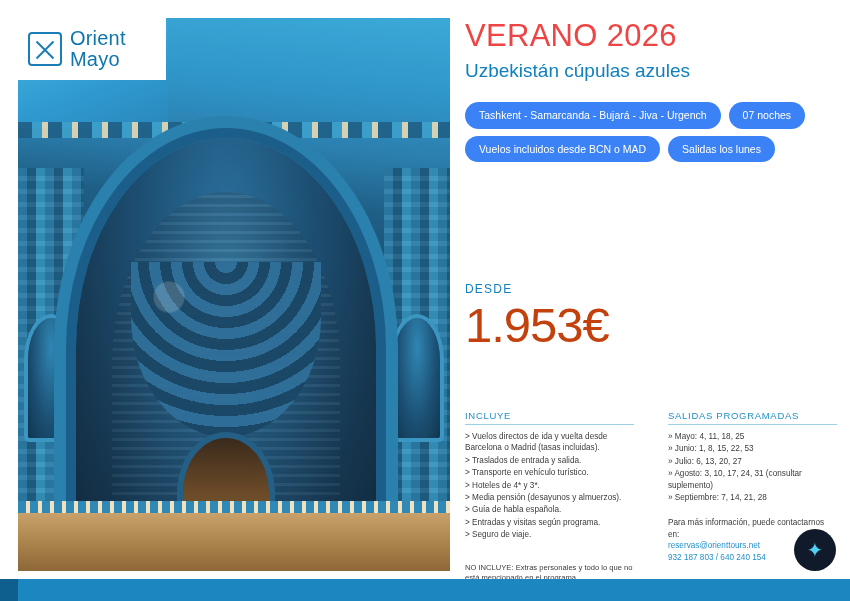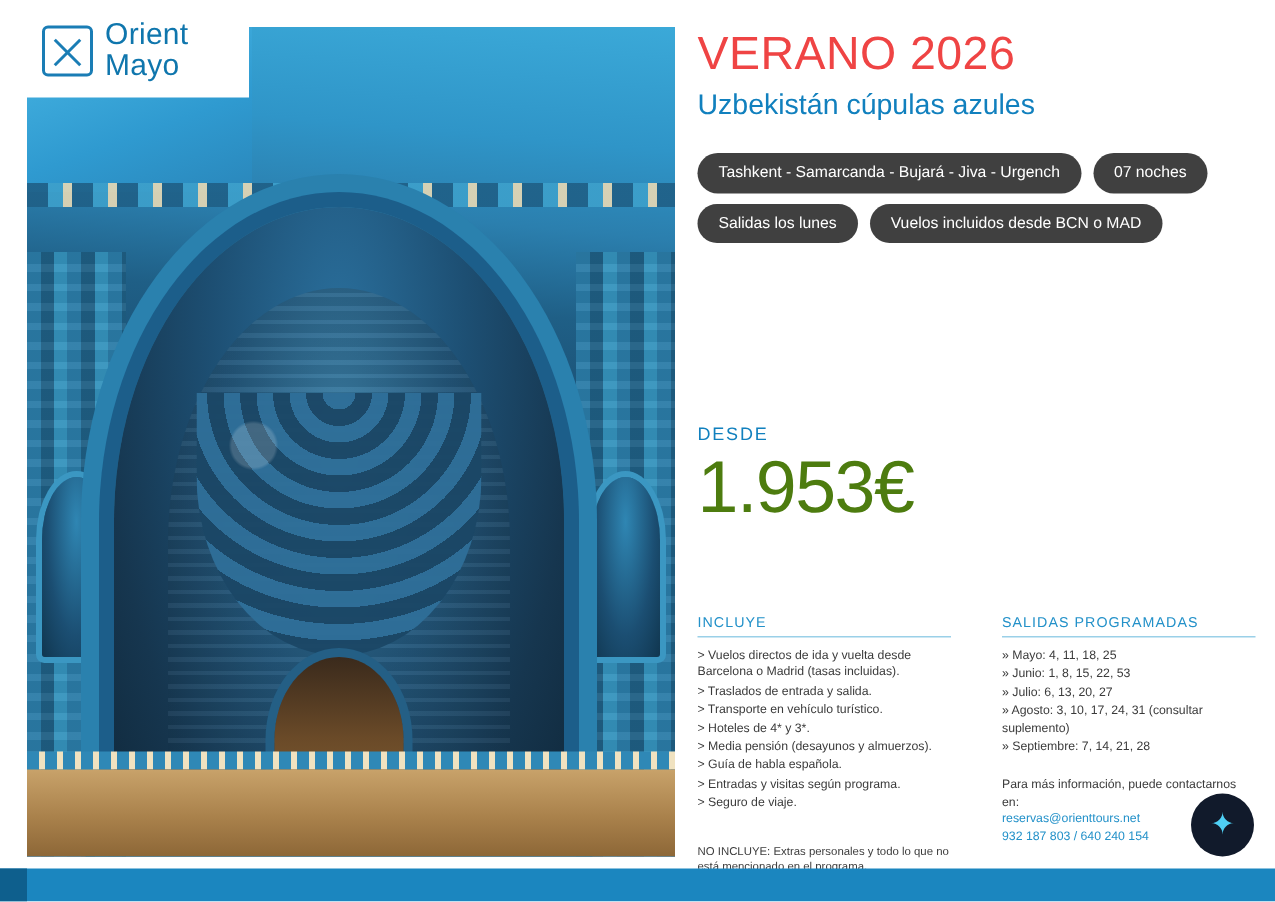--- a/index.html
+++ b/index.html
@@ -94,21 +94,21 @@
     background: repeating-linear-gradient(90deg,#2f88b6 0 8px, #f0e2c0 8px 12px);
   }
   .banner-top {
     position: absolute; left: 0; right: 0; top: 104px; height: 16px;
     background: repeating-linear-gradient(90deg,#1f5f86 0 14px,#3da0cb 14px 24px,#e8d9b4 24px 30px);
     opacity: .9;
   }
 
   
   .logo-card {
-    position: absolute; left: 18px; top: 3px;
+    position: absolute; left: 18px; top: 18px;
     width: 148px; height: 62px;
     background: #ffffff;
     display: flex; align-items: center; gap: 8px;
     padding: 0 10px;
     z-index: 5;
   }
   .logo-mark {
     width: 34px; height: 34px; flex: 0 0 34px;
     border: 2px solid #1a7db5;
     border-radius: 4px;
@@ -137,35 +137,35 @@
   .subtitle {
     font-size: 19px; line-height: 30px; color: #1180be;
     font-weight: 400; margin-top: 2px;
   }
   .pills {
     margin-top: 16px;
     display: flex; flex-wrap: wrap; gap: 7px 8px;
     max-width: 372px;
   }
   .pill {
-    background: #404040;
+    background: #3b82f6;
     color: #ffffff;
     border-radius: 14px;
     font-size: 10.5px;
     line-height: 1;
     padding: 8px 14px;
     white-space: nowrap;
   }
 
   .price-block { margin-top: 120px; }
   .desde {
     color: #1180be; font-size: 12px; letter-spacing: 1.2px;
   }
   .price {
-    color: #4d7c0f; font-size: 49px; line-height: 54px;
+    color: #c2410c; font-size: 49px; line-height: 54px;
     letter-spacing: -1px; margin-top: 2px;
   }
 
   
   .cols {
     position: absolute; left: 465px; top: 410px;
     width: 372px;
     display: flex; gap: 34px;
   }
   .col { width: 177px; }
@@ -238,22 +238,22 @@
     </div>
   </div>
 
   <div class="right">
     <div class="title">VERANO 2026</div>
     <div class="subtitle">Uzbekistán cúpulas azules</div>
 
     <div class="pills">
       <span class="pill">Tashkent - Samarcanda - Bujará - Jiva - Urgench</span>
       <span class="pill">07 noches</span>
+      <span class="pill">Vuelos incluidos desde BCN o MAD</span>
       <span class="pill">Salidas los lunes</span>
-      <span class="pill">Vuelos incluidos desde BCN o MAD</span>
     </div>
 
     <div class="price-block">
       <div class="desde">DESDE</div>
       <div class="price">1.953€</div>
     </div>
   </div>
 
   <div class="cols">
 

